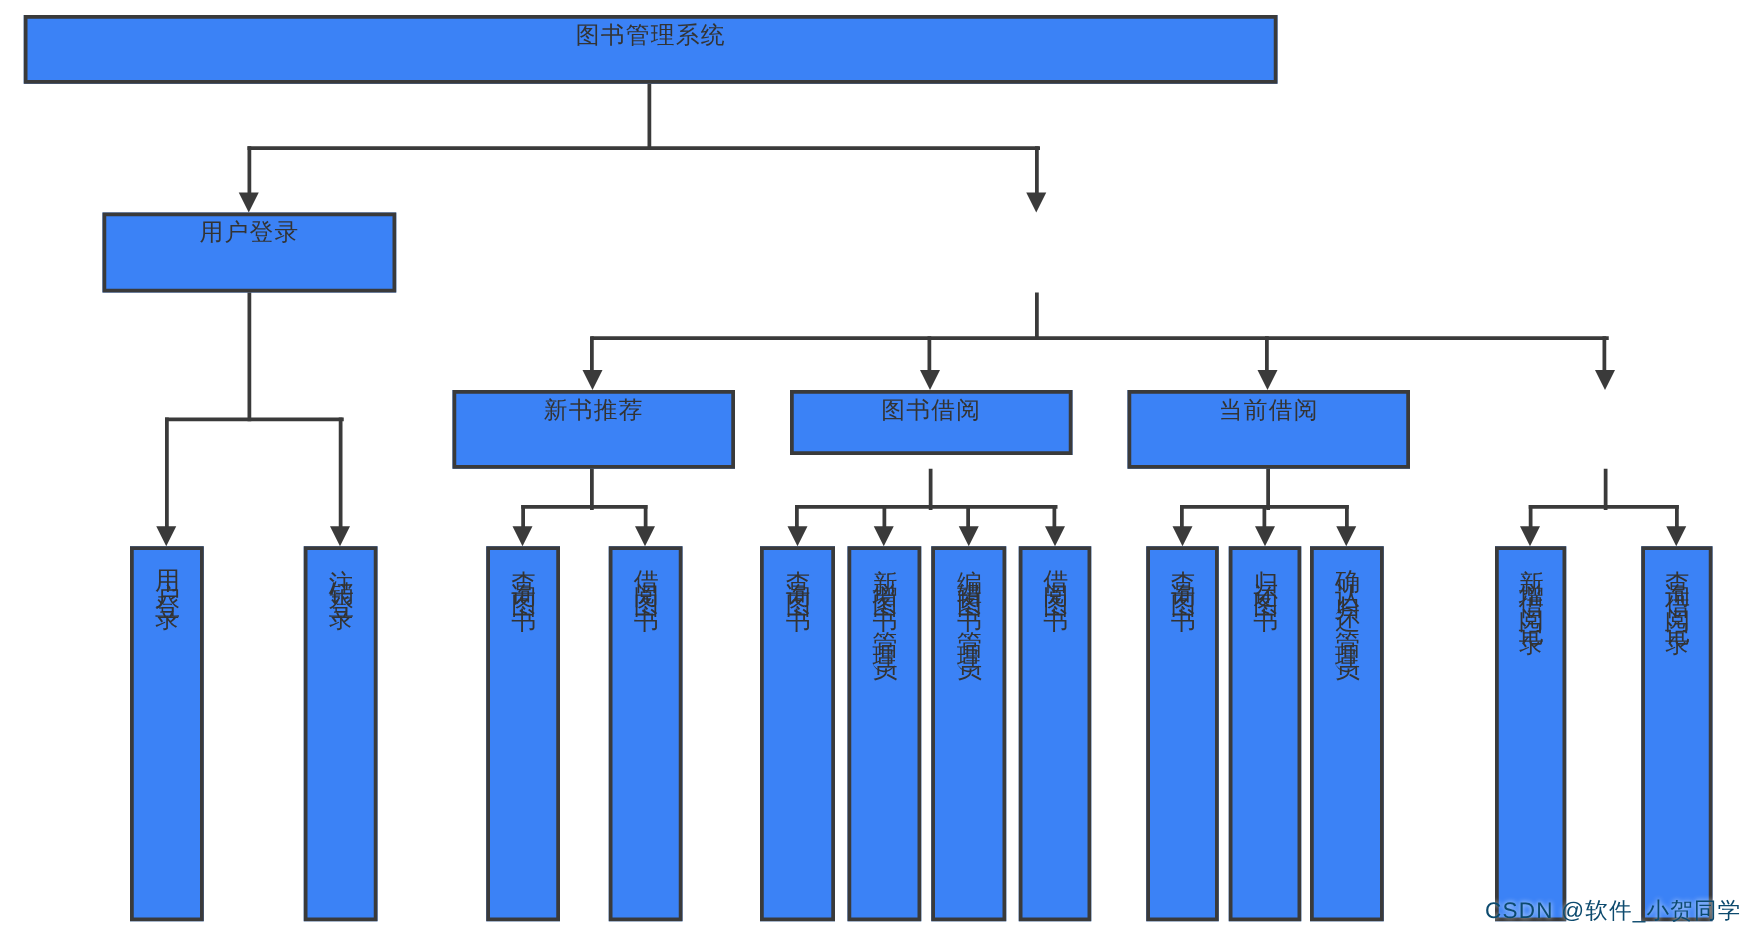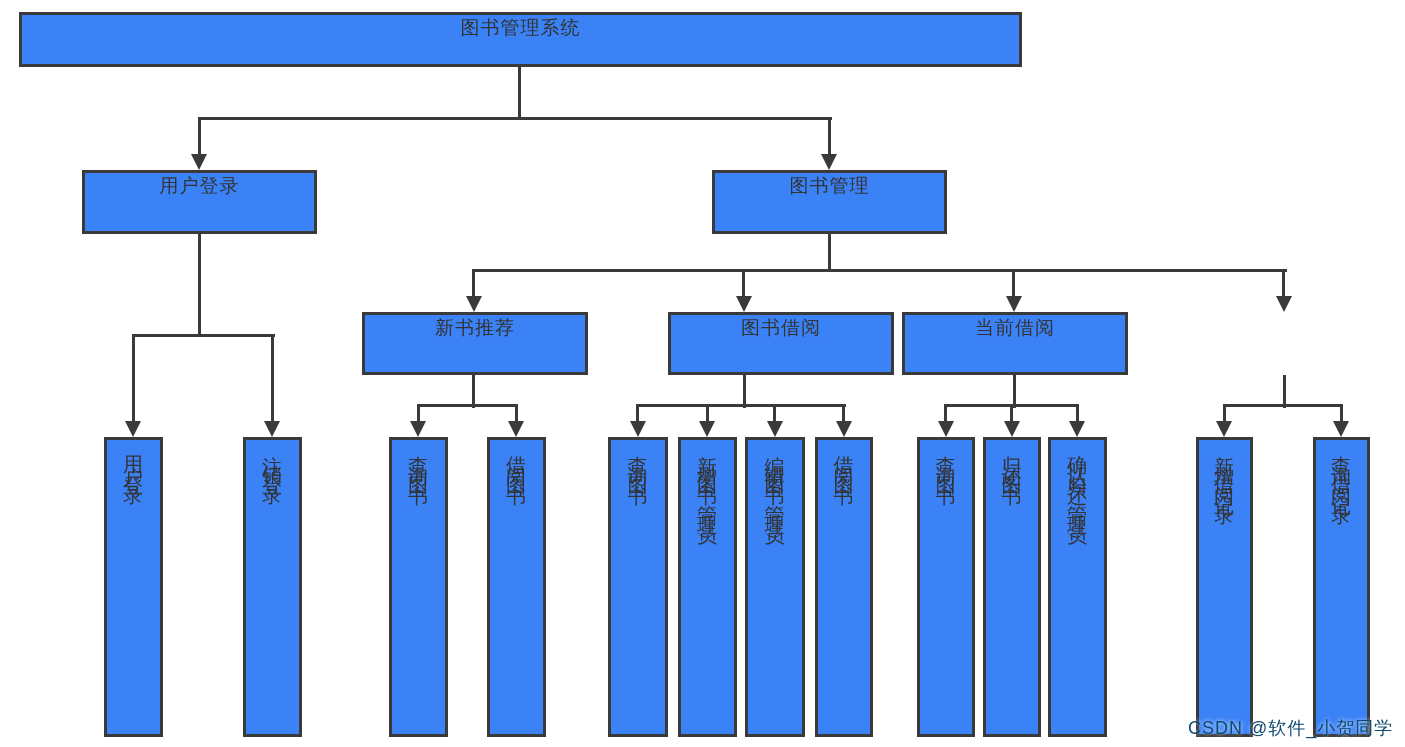--- a/index.html
+++ b/index.html
@@ -45,23 +45,20 @@
   <div class="vl" style="left:518px; top:67px; height:52px;"></div>
   <div class="hl" style="left:198px; top:117px; width:634px;"></div>
   <div class="vl" style="left:198px; top:117px; height:39px;"></div>
   <div class="ah" style="left:191px; top:154px;"></div>
   <div class="vl" style="left:828px; top:117px; height:39px;"></div>
   <div class="ah" style="left:821px; top:154px;"></div>
 
   <div class="box hbox" style="left:82px; top:170px; width:235px; height:64px;">
     <span>用户登录</span>
   </div>
-  <div class="box hbox" style="left:712px; top:170px; width:235px; height:64px;">
-    <span>图书管理</span>
-  </div>
 
   <div class="vl" style="left:198px; top:234px; height:103px;"></div>
   <div class="hl" style="left:132px; top:334px; width:143px;"></div>
   <div class="vl" style="left:132px; top:334px; height:89px;"></div>
   <div class="ah" style="left:125px; top:421px;"></div>
   <div class="vl" style="left:271px; top:334px; height:89px;"></div>
   <div class="ah" style="left:264px; top:421px;"></div>
 
   <div class="vl" style="left:828px; top:234px; height:38px;"></div>
   <div class="hl" style="left:473px; top:269px; width:814px;"></div>
@@ -70,21 +67,21 @@
   <div class="vl" style="left:742px; top:269px; height:29px;"></div>
   <div class="ah" style="left:736px; top:296px;"></div>
   <div class="vl" style="left:1012px; top:269px; height:29px;"></div>
   <div class="ah" style="left:1006px; top:296px;"></div>
   <div class="vl" style="left:1282px; top:269px; height:29px;"></div>
   <div class="ah" style="left:1276px; top:296px;"></div>
 
   <div class="box hbox" style="left:362px; top:312px; width:226px; height:63px;">
     <span>新书推荐</span>
   </div>
-  <div class="box hbox" style="left:668px; top:312px; width:226px; height:63px;">
+  <div class="box hbox" style="left:632px; top:312px; width:226px; height:52px;">
     <span>图书借阅</span>
   </div>
   <div class="box hbox" style="left:902px; top:312px; width:226px; height:63px;">
     <span>当前借阅</span>
   </div>
 
   <div class="vl" style="left:472px; top:375px; height:33px;"></div>
   <div class="hl" style="left:417px; top:404px; width:101px;"></div>
   <div class="vl" style="left:417px; top:404px; height:19px;"></div>
   <div class="ah" style="left:410px; top:421px;"></div>

